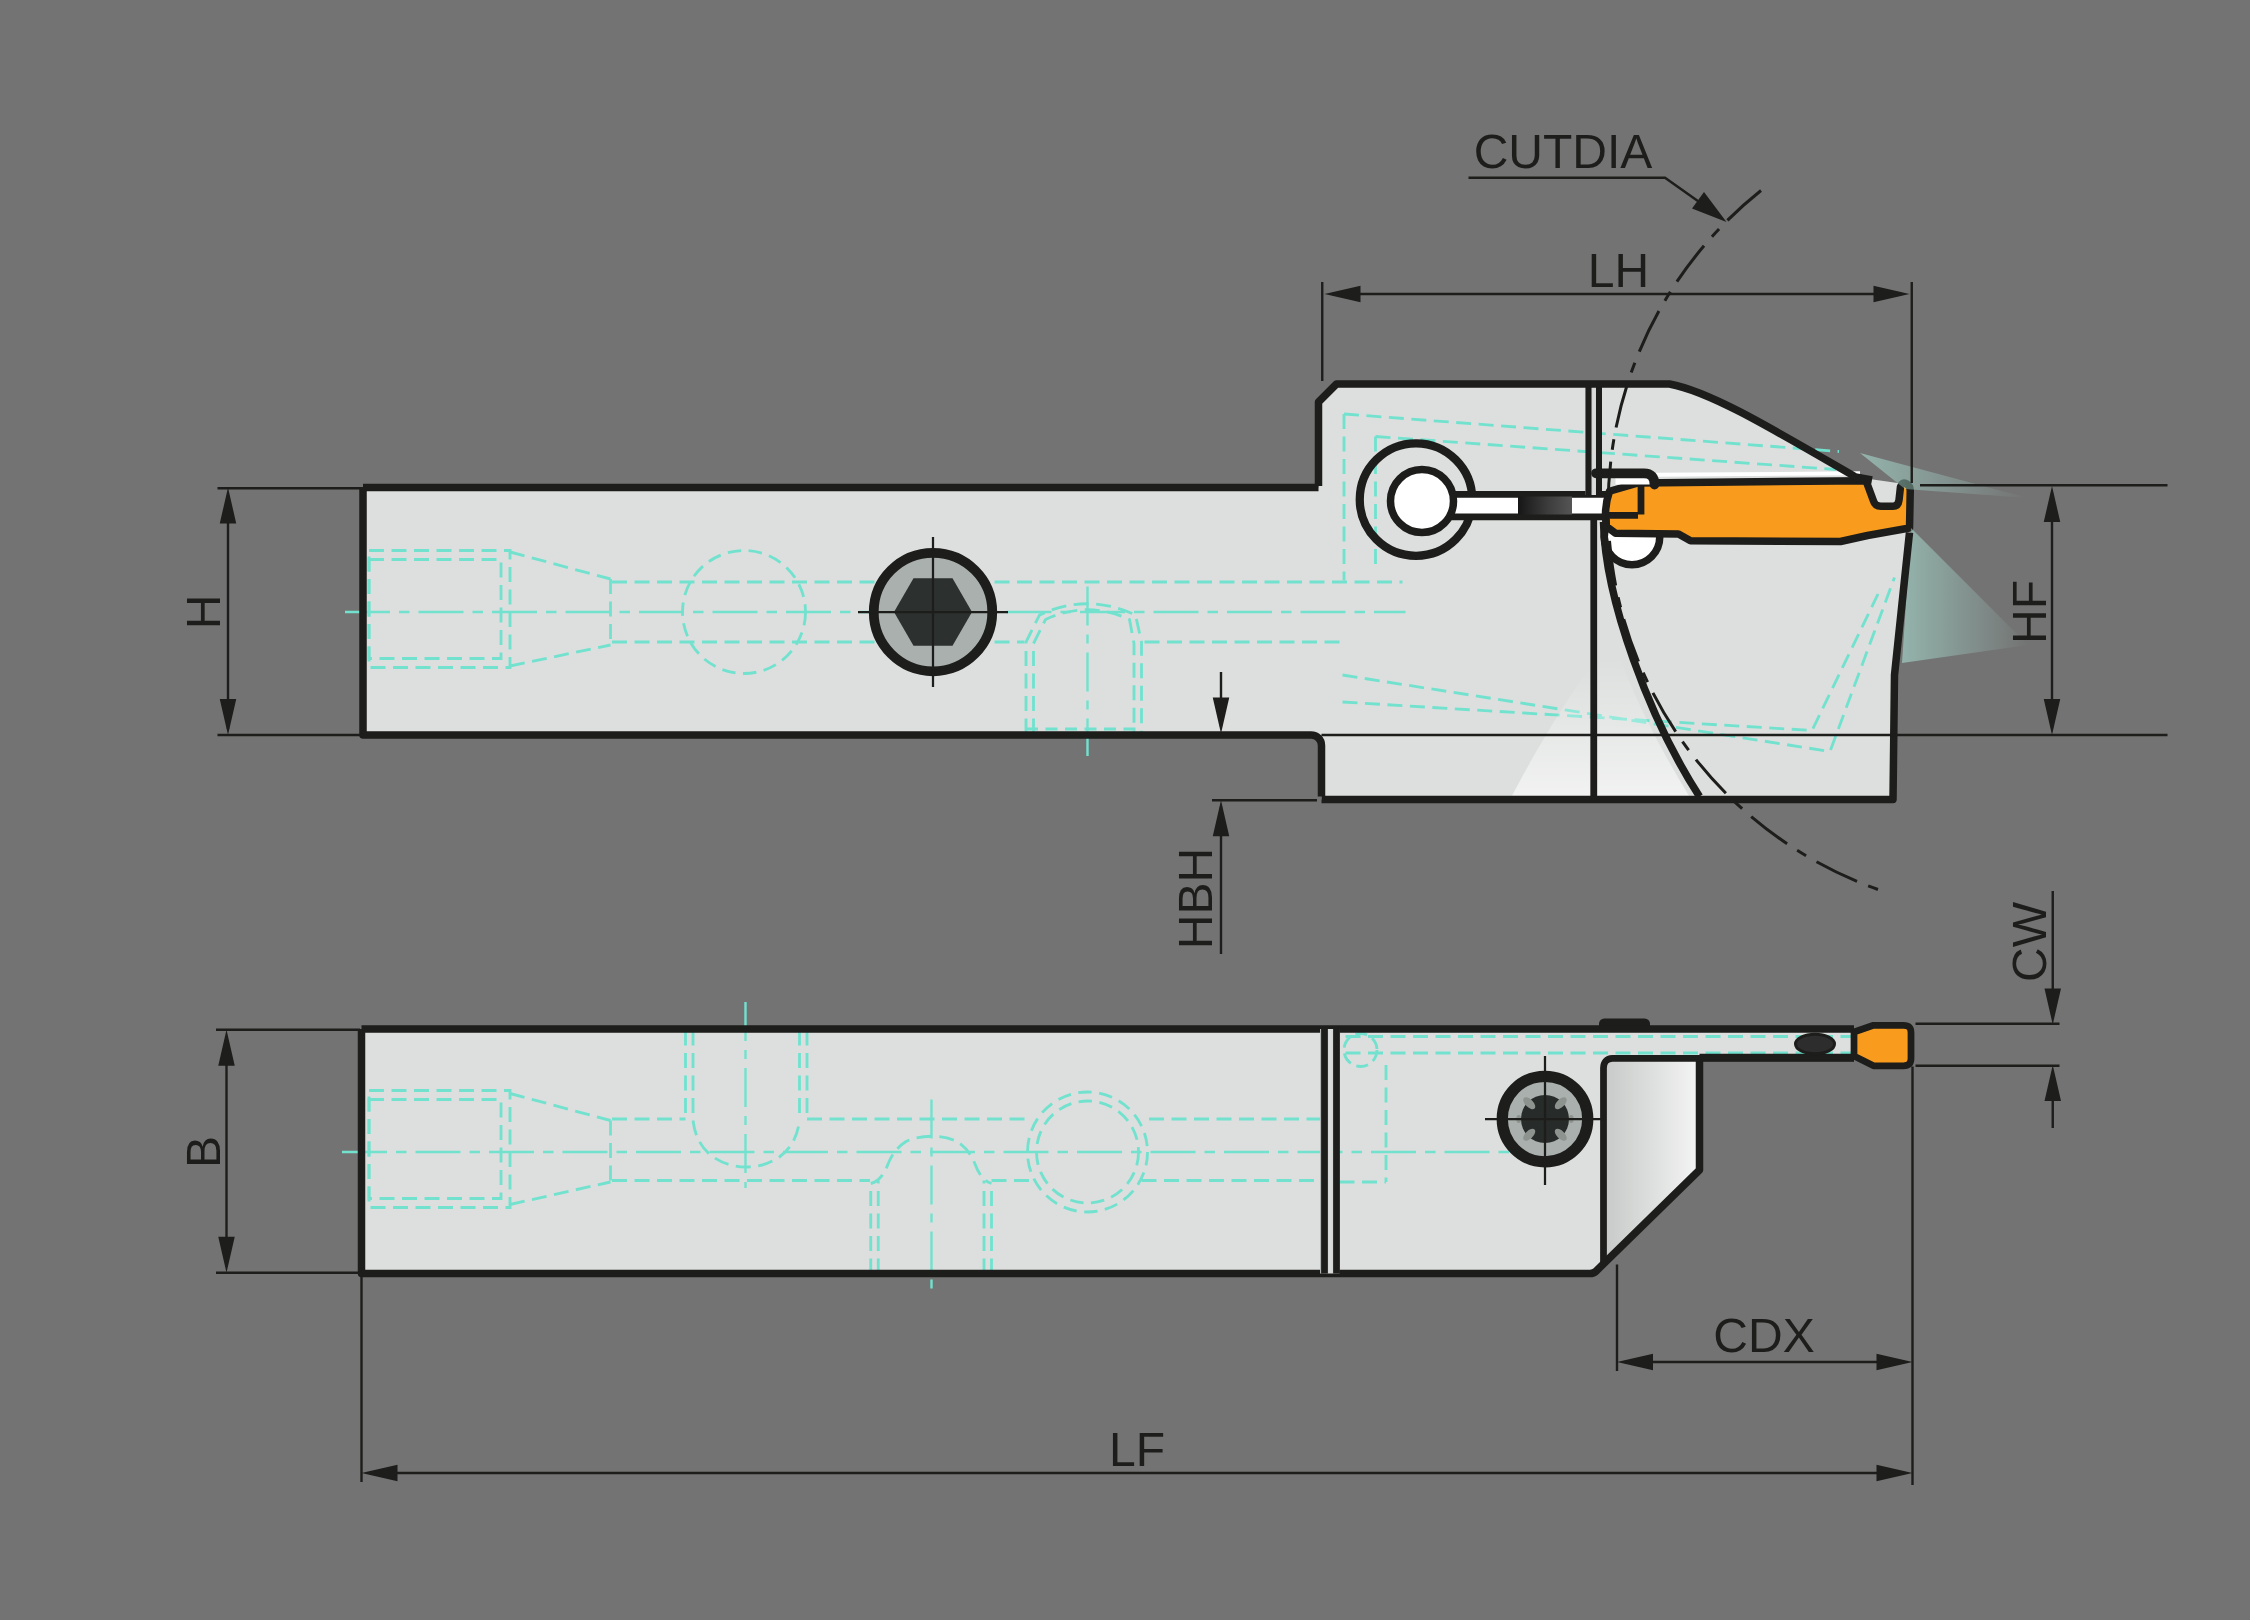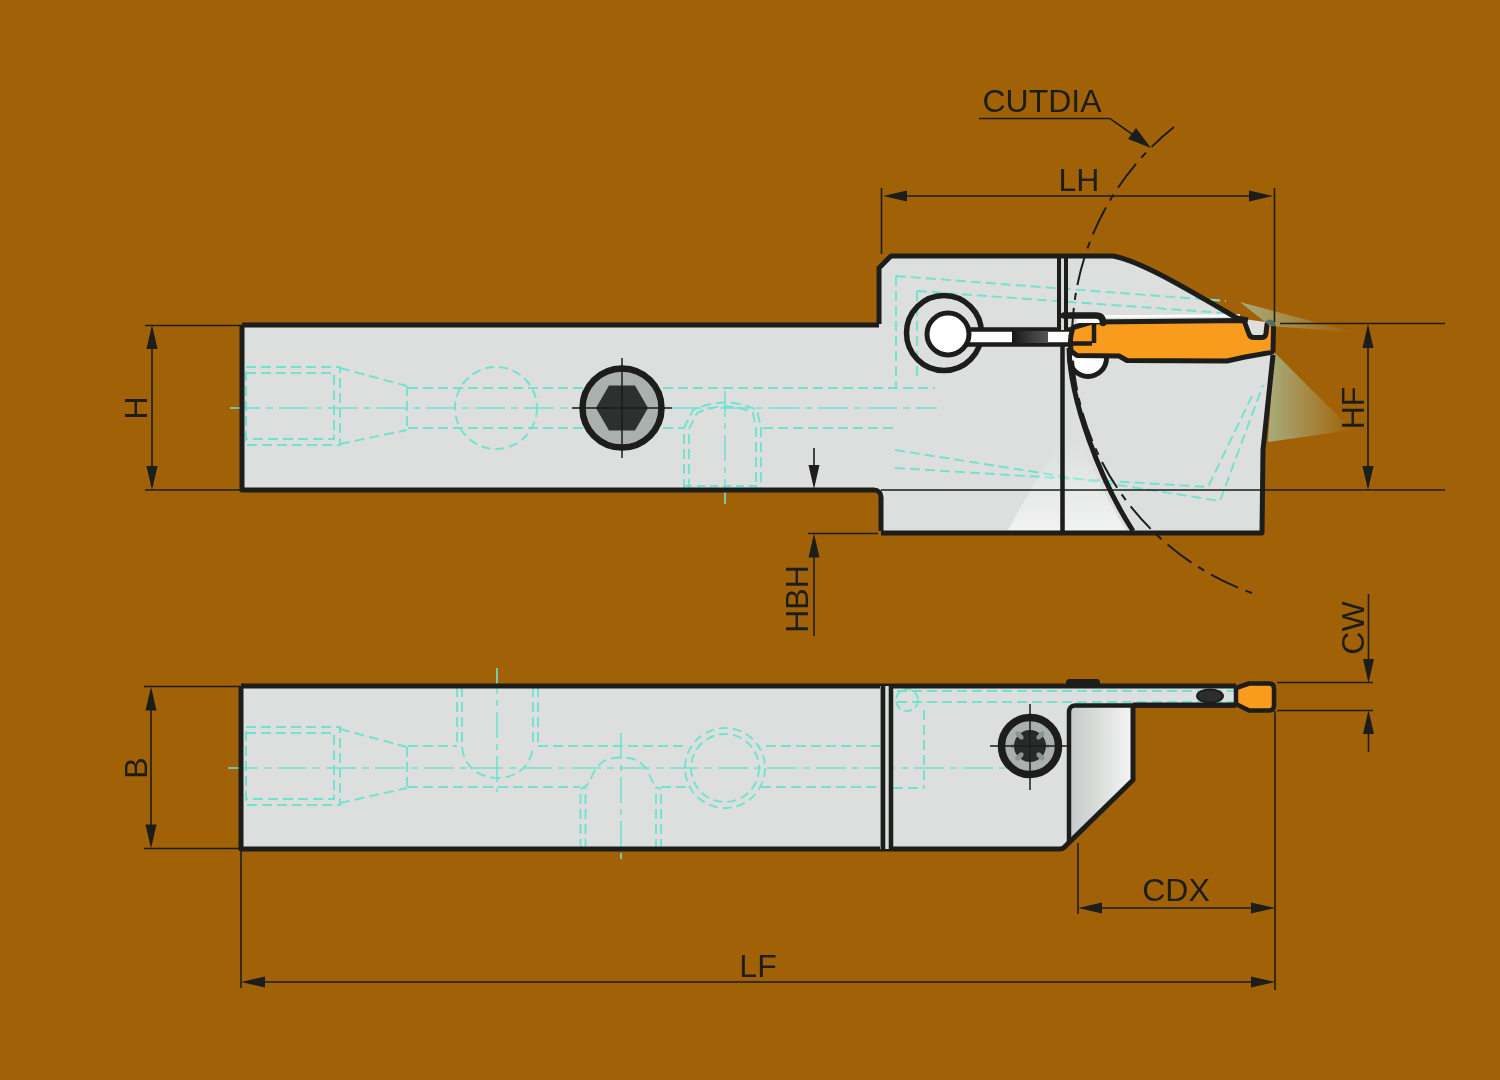--- a/index.html
+++ b/index.html
@@ -1,16 +1,16 @@
 <!DOCTYPE html>
 <html><head>
 <meta charset="utf-8">
 <style>
   html,body{margin:0;padding:0;background:#ffffff;}
-  #page{width:1500px;height:1080px;position:relative;overflow:hidden;background:#a16207;}
+  #page{width:1500px;height:1080px;position:relative;overflow:hidden;background:#737373;}
   svg{position:absolute;top:0;left:0;}
   text{font-family:"Liberation Sans",sans-serif;fill:#1d1d1b;}
 </style>
 </head>
 <body>
 <div id="page">
 <svg width="1500" height="1080" viewBox="0 0 1500 1080">
 <defs>
   <linearGradient id="pinG" x1="0" y1="0" x2="1" y2="0">
     <stop offset="0" stop-color="#161616"></stop>

